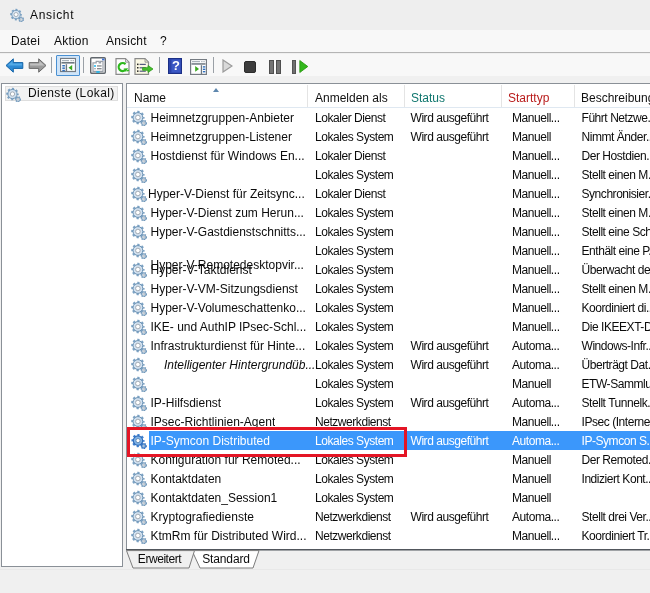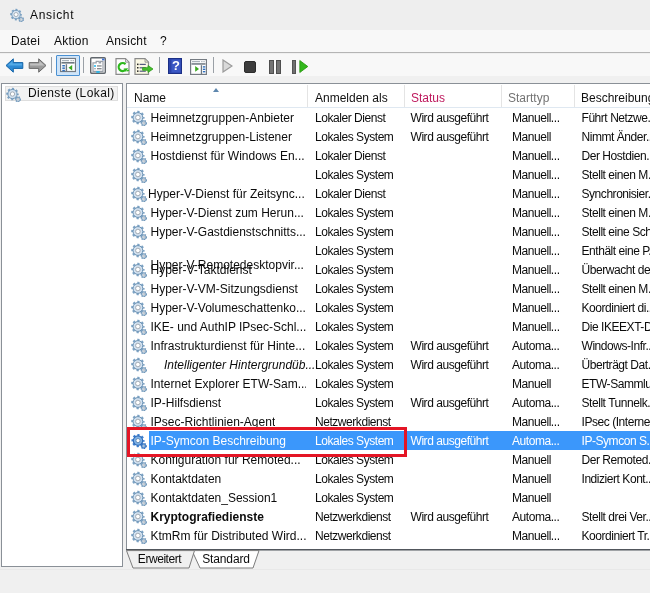--- a/index.html
+++ b/index.html
@@ -123,22 +123,22 @@
 </svg>
 <div class="abs" style="left:1px;top:83px;width:122px;height:484px;background:#fff;border:1px solid #8a9097"></div>
 <div class="abs" style="left:5px;top:86px;width:113px;height:15px;background:#f2f2f2;border:1px solid #dedede"></div>
 <svg class="abs" style="left:6px;top:86.5px" width="15" height="15" viewBox="0 0 16 16">
     <use href="#gear"></use>
   </svg>
 <div class="txt" style="left:28px;top:87px;line-height:13px;letter-spacing:0.4px">Dienste (Lokal)</div>
 <div class="abs" style="left:126px;top:83px;width:524px;height:467px;background:#fff;border-left:1px solid #8a9097;border-top:1px solid #8a9097;overflow:hidden">
 <div class="txt" style="left:7px;top:3.5px;line-height:20px;color:#101010">Name</div>
 <div class="txt" style="left:188px;top:3.5px;line-height:20px;color:#101010">Anmelden als</div>
-<div class="txt" style="left:284px;top:3.5px;line-height:20px;color:#be185d">Status</div>
-<div class="txt" style="left:381px;top:3.5px;line-height:20px;color:#737373">Starttyp</div>
+<div class="txt" style="left:284px;top:3.5px;line-height:20px;color:#0f766e">Status</div>
+<div class="txt" style="left:381px;top:3.5px;line-height:20px;color:#b91c1c">Starttyp</div>
 <div class="txt" style="left:454px;top:3.5px;line-height:20px;color:#101010">Beschreibung</div>
 <div class="abs" style="left:180px;top:1px;width:1px;height:22px;background:#e4e4e4"></div>
 <div class="abs" style="left:277px;top:1px;width:1px;height:22px;background:#e4e4e4"></div>
 <div class="abs" style="left:374px;top:1px;width:1px;height:22px;background:#e4e4e4"></div>
 <div class="abs" style="left:447px;top:1px;width:1px;height:22px;background:#e4e4e4"></div>
 <div class="abs" style="left:86px;top:4px;width:0;height:0;border-left:3.5px solid transparent;border-right:3.5px solid transparent;border-bottom:4px solid #5e87ae"></div>
 <div class="abs" style="left:0;top:23px;width:524px;height:1px;background:#dfe8f1"></div>
 <svg class="abs" style="left:4px;top:25.5px" width="16" height="16" viewBox="0 0 16 16">
       <use href="#gear"></use>
     </svg>
@@ -236,21 +236,20 @@
       <use href="#gear"></use>
     </svg>
 <div class="txt" style="left:37px;top:272px;letter-spacing:0;max-width:155.5px;overflow:hidden;font-style:italic;">Intelligenter Hintergrundüb...</div>
 <div class="txt" style="left:188px;top:272px;letter-spacing:-0.45px;">Lokales System</div>
 <div class="txt" style="left:283.5px;top:272px;letter-spacing:-0.45px;">Wird ausgeführt</div>
 <div class="txt" style="left:385px;top:272px;letter-spacing:-0.45px;">Automa...</div>
 <div class="txt" style="left:454.5px;top:272px;letter-spacing:-0.45px;">Überträgt Dat...</div>
 <svg class="abs" style="left:4px;top:291.5px" width="16" height="16" viewBox="0 0 16 16">
       <use href="#gear"></use>
     </svg>
-<div class="txt" style="left:23.5px;top:291px;letter-spacing:0;max-width:155.5px;overflow:hidden;">Internet Explorer ETW-Sam...</div>
 <div class="txt" style="left:188px;top:291px;letter-spacing:-0.45px;">Lokales System</div>
 <div class="txt" style="left:385px;top:291px;letter-spacing:-0.45px;">Manuell</div>
 <div class="txt" style="left:454.5px;top:291px;letter-spacing:-0.45px;">ETW-Sammlu...</div>
 <svg class="abs" style="left:4px;top:310.5px" width="16" height="16" viewBox="0 0 16 16">
       <use href="#gear"></use>
     </svg>
 <div class="txt" style="left:23.5px;top:310px;letter-spacing:0;max-width:155.5px;overflow:hidden;">IP-Hilfsdienst</div>
 <div class="txt" style="left:188px;top:310px;letter-spacing:-0.45px;">Lokales System</div>
 <div class="txt" style="left:283.5px;top:310px;letter-spacing:-0.45px;">Wird ausgeführt</div>
 <div class="txt" style="left:385px;top:310px;letter-spacing:-0.45px;">Automa...</div>
@@ -259,21 +258,21 @@
       <use href="#gear"></use>
     </svg>
 <div class="txt" style="left:23.5px;top:329px;letter-spacing:0;max-width:155.5px;overflow:hidden;">IPsec-Richtlinien-Agent</div>
 <div class="txt" style="left:188px;top:329px;letter-spacing:-0.45px;">Netzwerkdienst</div>
 <div class="txt" style="left:385px;top:329px;letter-spacing:-0.45px;">Manuell...</div>
 <div class="txt" style="left:454.5px;top:329px;letter-spacing:-0.45px;">IPsec (Interne...</div>
 <div class="abs" style="left:21.5px;top:347px;width:503px;height:19px;background:#3b97fb"></div>
 <svg class="abs" style="left:4px;top:348.5px" width="16" height="16" viewBox="0 0 16 16">
       <use href="#gearsel"></use>
     </svg>
-<div class="txt" style="left:23.5px;top:348px;letter-spacing:0;max-width:155.5px;overflow:hidden;color:#fff;">IP-Symcon Beschreibung</div>
+<div class="txt" style="left:23.5px;top:348px;letter-spacing:0;max-width:155.5px;overflow:hidden;color:#fff;">IP-Symcon Distributed</div>
 <div class="txt" style="left:188px;top:348px;letter-spacing:-0.45px;color:#fff;">Lokales System</div>
 <div class="txt" style="left:283.5px;top:348px;letter-spacing:-0.45px;color:#fff;">Wird ausgeführt</div>
 <div class="txt" style="left:385px;top:348px;letter-spacing:-0.45px;color:#fff;">Automa...</div>
 <div class="txt" style="left:454.5px;top:348px;letter-spacing:-0.45px;color:#fff;">IP-Symcon S...</div>
 <svg class="abs" style="left:4px;top:367.5px" width="16" height="16" viewBox="0 0 16 16">
       <use href="#gear"></use>
     </svg>
 <div class="txt" style="left:23.5px;top:367px;letter-spacing:0;max-width:155.5px;overflow:hidden;">Konfiguration für Remoted...</div>
 <div class="txt" style="left:188px;top:367px;letter-spacing:-0.45px;">Lokales System</div>
 <div class="txt" style="left:385px;top:367px;letter-spacing:-0.45px;">Manuell</div>
@@ -287,21 +286,21 @@
 <div class="txt" style="left:454.5px;top:386px;letter-spacing:-0.45px;">Indiziert Kont...</div>
 <svg class="abs" style="left:4px;top:405.5px" width="16" height="16" viewBox="0 0 16 16">
       <use href="#gear"></use>
     </svg>
 <div class="txt" style="left:23.5px;top:405px;letter-spacing:0;max-width:155.5px;overflow:hidden;">Kontaktdaten_Session1</div>
 <div class="txt" style="left:188px;top:405px;letter-spacing:-0.45px;">Lokales System</div>
 <div class="txt" style="left:385px;top:405px;letter-spacing:-0.45px;">Manuell</div>
 <svg class="abs" style="left:4px;top:424.5px" width="16" height="16" viewBox="0 0 16 16">
       <use href="#gear"></use>
     </svg>
-<div class="txt" style="left:23.5px;top:424px;letter-spacing:0;max-width:155.5px;overflow:hidden;font-weight:bold;">Kryptografiedienste</div>
+<div class="txt" style="left:23.5px;top:424px;letter-spacing:0;max-width:155.5px;overflow:hidden;">Kryptografiedienste</div>
 <div class="txt" style="left:188px;top:424px;letter-spacing:-0.45px;">Netzwerkdienst</div>
 <div class="txt" style="left:283.5px;top:424px;letter-spacing:-0.45px;">Wird ausgeführt</div>
 <div class="txt" style="left:385px;top:424px;letter-spacing:-0.45px;">Automa...</div>
 <div class="txt" style="left:454.5px;top:424px;letter-spacing:-0.45px;">Stellt drei Ver...</div>
 <svg class="abs" style="left:4px;top:443.5px" width="16" height="16" viewBox="0 0 16 16">
       <use href="#gear"></use>
     </svg>
 <div class="txt" style="left:23.5px;top:443px;letter-spacing:0;max-width:155.5px;overflow:hidden;">KtmRm für Distributed Wird...</div>
 <div class="txt" style="left:188px;top:443px;letter-spacing:-0.45px;">Netzwerkdienst</div>
 <div class="txt" style="left:385px;top:443px;letter-spacing:-0.45px;">Manuell...</div>

